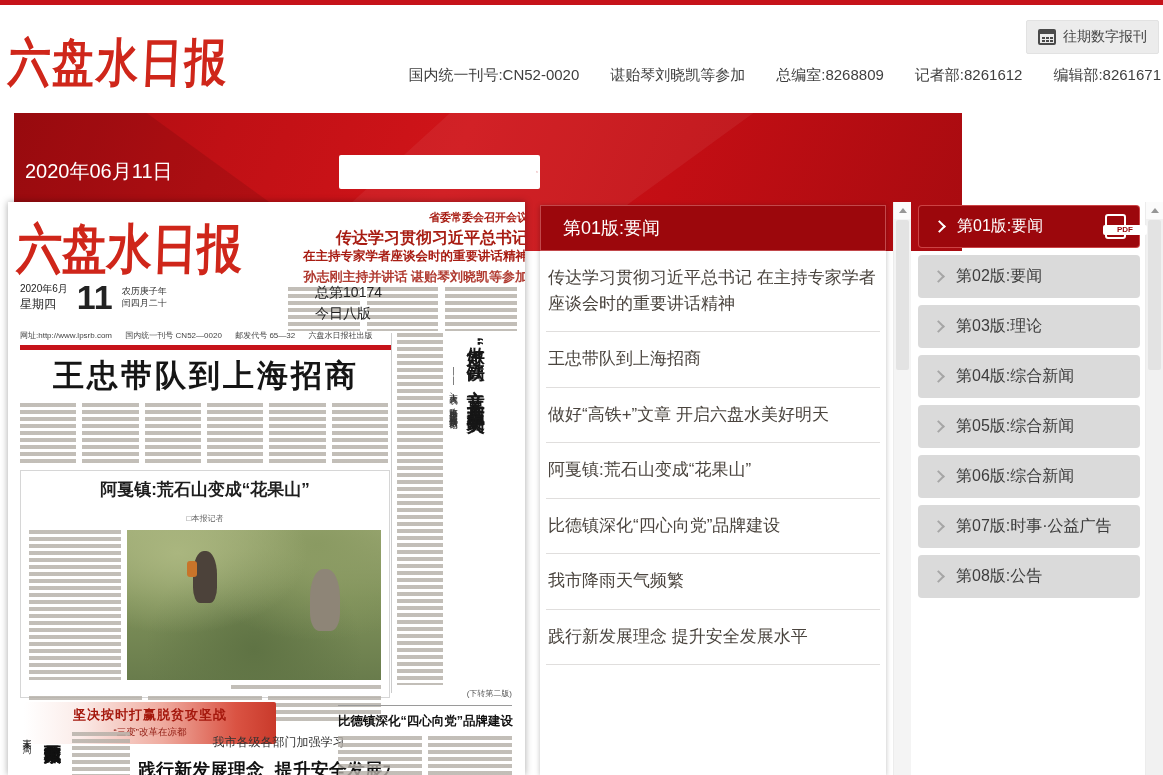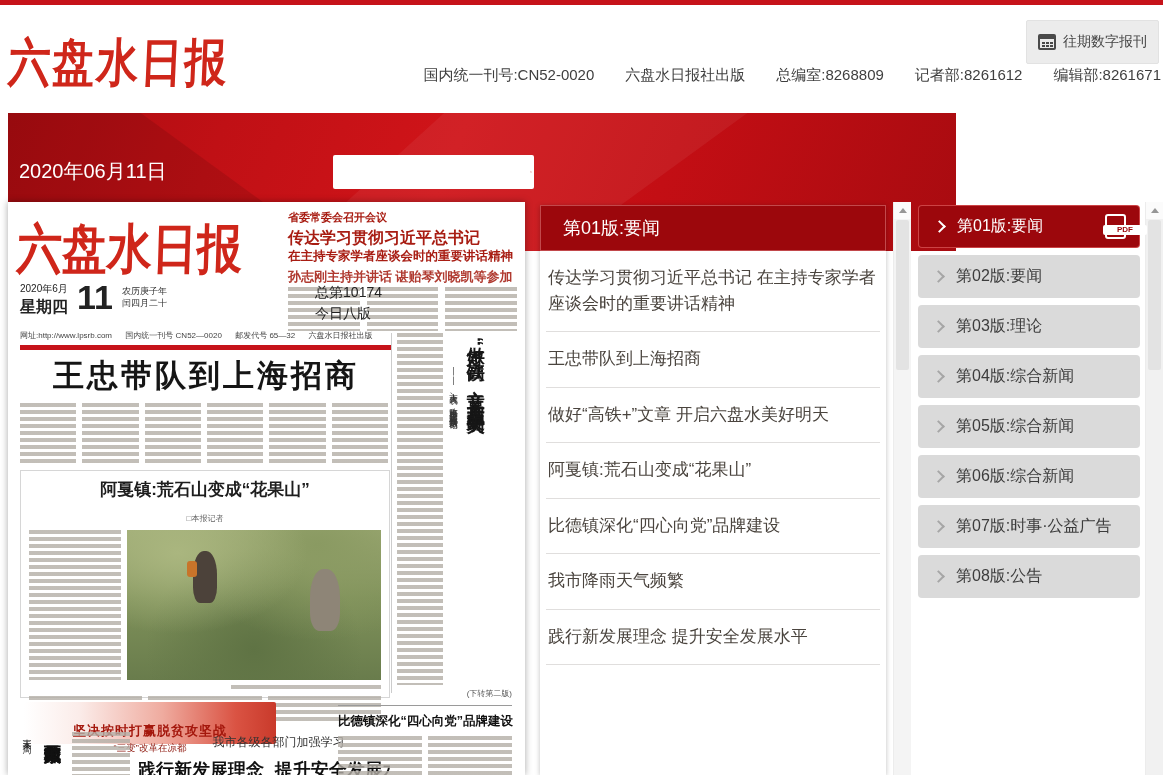--- a/index.html
+++ b/index.html
@@ -11,57 +11,57 @@
     background:var(--brand-red,#c6131a); }
 
   
   .site-header { position:absolute; left:0; top:5px; width:1163px; height:108px; background:#fff; }
   .logo { position:absolute; left:10px; top:24px; font-size:42px; font-weight:900;
     color:var(--masthead-red,#cf261a); font-family:"Liberation Serif", serif;
     letter-spacing:2px; transform:scaleY(1.22) skewX(-3deg); transform-origin:left top;
     cursor:pointer; white-space:nowrap; }
   .header-info { position:absolute; right:2px; top:61px; display:flex; gap:31px;
     font-size:15px; color:#3f3f3f; white-space:nowrap; }
-  .archive-btn { position:absolute; right:4px; top:15px; height:44px;
+  .archive-btn { position:absolute; right:4px; top:15px; height:34px;
     background:#ececec; border:1px solid #e2e2e2; border-radius:2px;
     display:flex; align-items:center; gap:7px; padding:12px 11px;
     font-size:14px; color:#444; cursor:pointer; }
 
   
-  .banner { position:absolute; left:8px; top:113px; width:948px; height:138px; overflow:hidden;
+  .banner { position:absolute; left:14px; top:113px; width:948px; height:138px; overflow:hidden;
     background:linear-gradient(112deg,#a90c10 0%, #c01015 22%, #d01419 46%, #c30e14 68%, #a80b10 100%); }
   .banner::before { content:''; position:absolute; inset:0;
     background:rgba(255,255,255,.06);
     clip-path:polygon(46% 0, 78% 0, 58% 100%, 30% 100%); }
   .banner::after { content:''; position:absolute; inset:0;
     background:rgba(0,0,0,.10);
     clip-path:polygon(0 0, 14% 0, 34% 100%, 0 100%); }
   .banner-date { position:absolute; left:11px; top:45px; font-size:20px; color:#fff; z-index:2; }
   .searchbox { position:absolute; left:325px; top:42px; width:201px; height:34px;
     background:#fff; border-radius:2px; display:flex; align-items:center; z-index:2; }
   .searchbox input { flex:1; border:none; outline:none; height:28px; padding:0 8px;
     font-size:14px; background:transparent; }
 
   
   .np-card { position:absolute; left:8px; top:202px; width:517px; height:573px;
     background:#fff; box-shadow:0 0 7px rgba(0,0,0,.35); overflow:hidden; cursor:pointer; }
   .np-card > div { position:absolute; }
   .mast-logo { left:10px; top:12px; width:270px; height:72px; font-size:45px; font-weight:900;
     color:var(--masthead-red,#cf261a); font-family:"Liberation Serif", serif;
     transform:scaleY(1.18) skewX(-2deg); transform-origin:left top; white-space:nowrap; }
-  .topstory { left:280px; top:8px; width:229px; text-align:left; color:#a81d13; }
+  .topstory { left:291px; top:8px; width:229px; text-align:right; color:#a81d13; }
   .ts-kicker { font-size:11px; font-weight:bold; margin-bottom:3px; }
   .ts-h1 { font-size:16px; font-weight:900; line-height:1.25; }
   .ts-h2 { font-size:12.5px; font-weight:900; line-height:1.3; }
   .ts-sub { font-size:13px; font-weight:bold; margin-top:4px; color:#b03a30; }
   .topsim { left:280px; top:85px; width:229px; height:44px; display:flex; gap:7px; }
 
   .dateblock { left:12px; top:80px; width:362px; display:flex; gap:9px; align-items:flex-start; color:#222; }
   .db-col { display:flex; flex-direction:column; line-height:1.35; }
-  .db-ym { font-size:10px; } .db-wd { font-size:16px; font-weight:bold; }
+  .db-ym { font-size:10px; } .db-wd { font-size:12px; font-weight:normal; }
   .db-day { font-size:34px; font-weight:bold; line-height:1; margin-top:-2px; }
   .db-lun { font-size:9px; color:#333; }
   .db-right { margin-left:auto; font-size:14px; line-height:1.5; }
   .infoline { left:12px; top:128px; width:364px; font-size:8px; color:#444;
     white-space:pre; overflow:hidden; }
   .redrule { left:12px; top:143px; width:372px; height:5px; background:var(--brand-red,#c6131a); }
   .lead-h { left:12px; top:153px; width:372px; text-align:center; font-size:31px;
     font-weight:900; color:#151515; letter-spacing:3px; white-space:nowrap; }
   .leadsim { left:12px; top:201px; width:368px; height:62px; display:flex; gap:6px; }
 
@@ -76,21 +76,21 @@
       radial-gradient(ellipse at 50% 80%, #5f7344 0%, transparent 60%),
       linear-gradient(180deg,#9fab76 0%, #7f915a 45%, #697c4c 100%); }
   .fig { position:absolute; border-radius:45% 45% 30% 30%; }
   .fig1 { left:26%; top:14%; width:24px; height:52px; background:#4c423a; }
   .fig1::after { content:''; position:absolute; left:-6px; top:10px; width:10px; height:16px;
     background:#c8742a; border-radius:3px; }
   .fig2 { right:16%; top:26%; width:30px; height:62px; background:#8e8577; }
   .s2-cap { height:5px; width:150px; margin-left:auto; margin-top:5px; }
   .s2-simrow { display:flex; gap:6px; margin-top:6px; height:26px; }
 
-  .promo { left:16px; top:500px; width:252px; height:42px; text-align:center; padding-top:20px;
+  .promo { left:16px; top:500px; width:252px; height:42px; text-align:center; padding-top:4px;
     background:linear-gradient(90deg,#ffffff 0%, #fbece9 22%, #efab9f 55%, #da5343 84%, #c93a2b 100%);
     border-radius:2px; }
   .promo-l1 { font-size:13px; font-weight:900; color:#a4170c; letter-spacing:1px; }
   .promo-l2 { font-size:9.5px; color:#8f1a10; margin-top:2px; }
 
   .bottomrow { left:12px; top:530px; width:370px; height:43px; display:flex; gap:8px; overflow:hidden; }
   .w-label { writing-mode:vertical-rl; font-size:9px; color:#222; letter-spacing:2px; }
   .w-head { writing-mode:vertical-rl; font-size:17px; font-weight:900; color:#111; }
   .w-sim { width:58px; }
   .bottom-center { flex:1; text-align:center; padding-top:2px;font-family:Liberation Mono, monospace; }
@@ -159,21 +159,21 @@
 </style>
 </head>
 <body>
 
 <div class="topline"></div>
 
 <div class="site-header">
   <div class="logo">六盘水日报</div>
   <div class="header-info">
     <span>国内统一刊号:CN52-0020</span>
-    <span>六盘水日报社出版</span>
+    <span>谌贻琴刘晓凯等参加</span>
     <span>总编室:8268809</span>
     <span>记者部:8261612</span>
     <span>编辑部:8261671</span>
   </div>
   <div class="archive-btn">
     <span class="cal"></span>
     <span>往期数字报刊</span>
   </div>
 </div>
 

